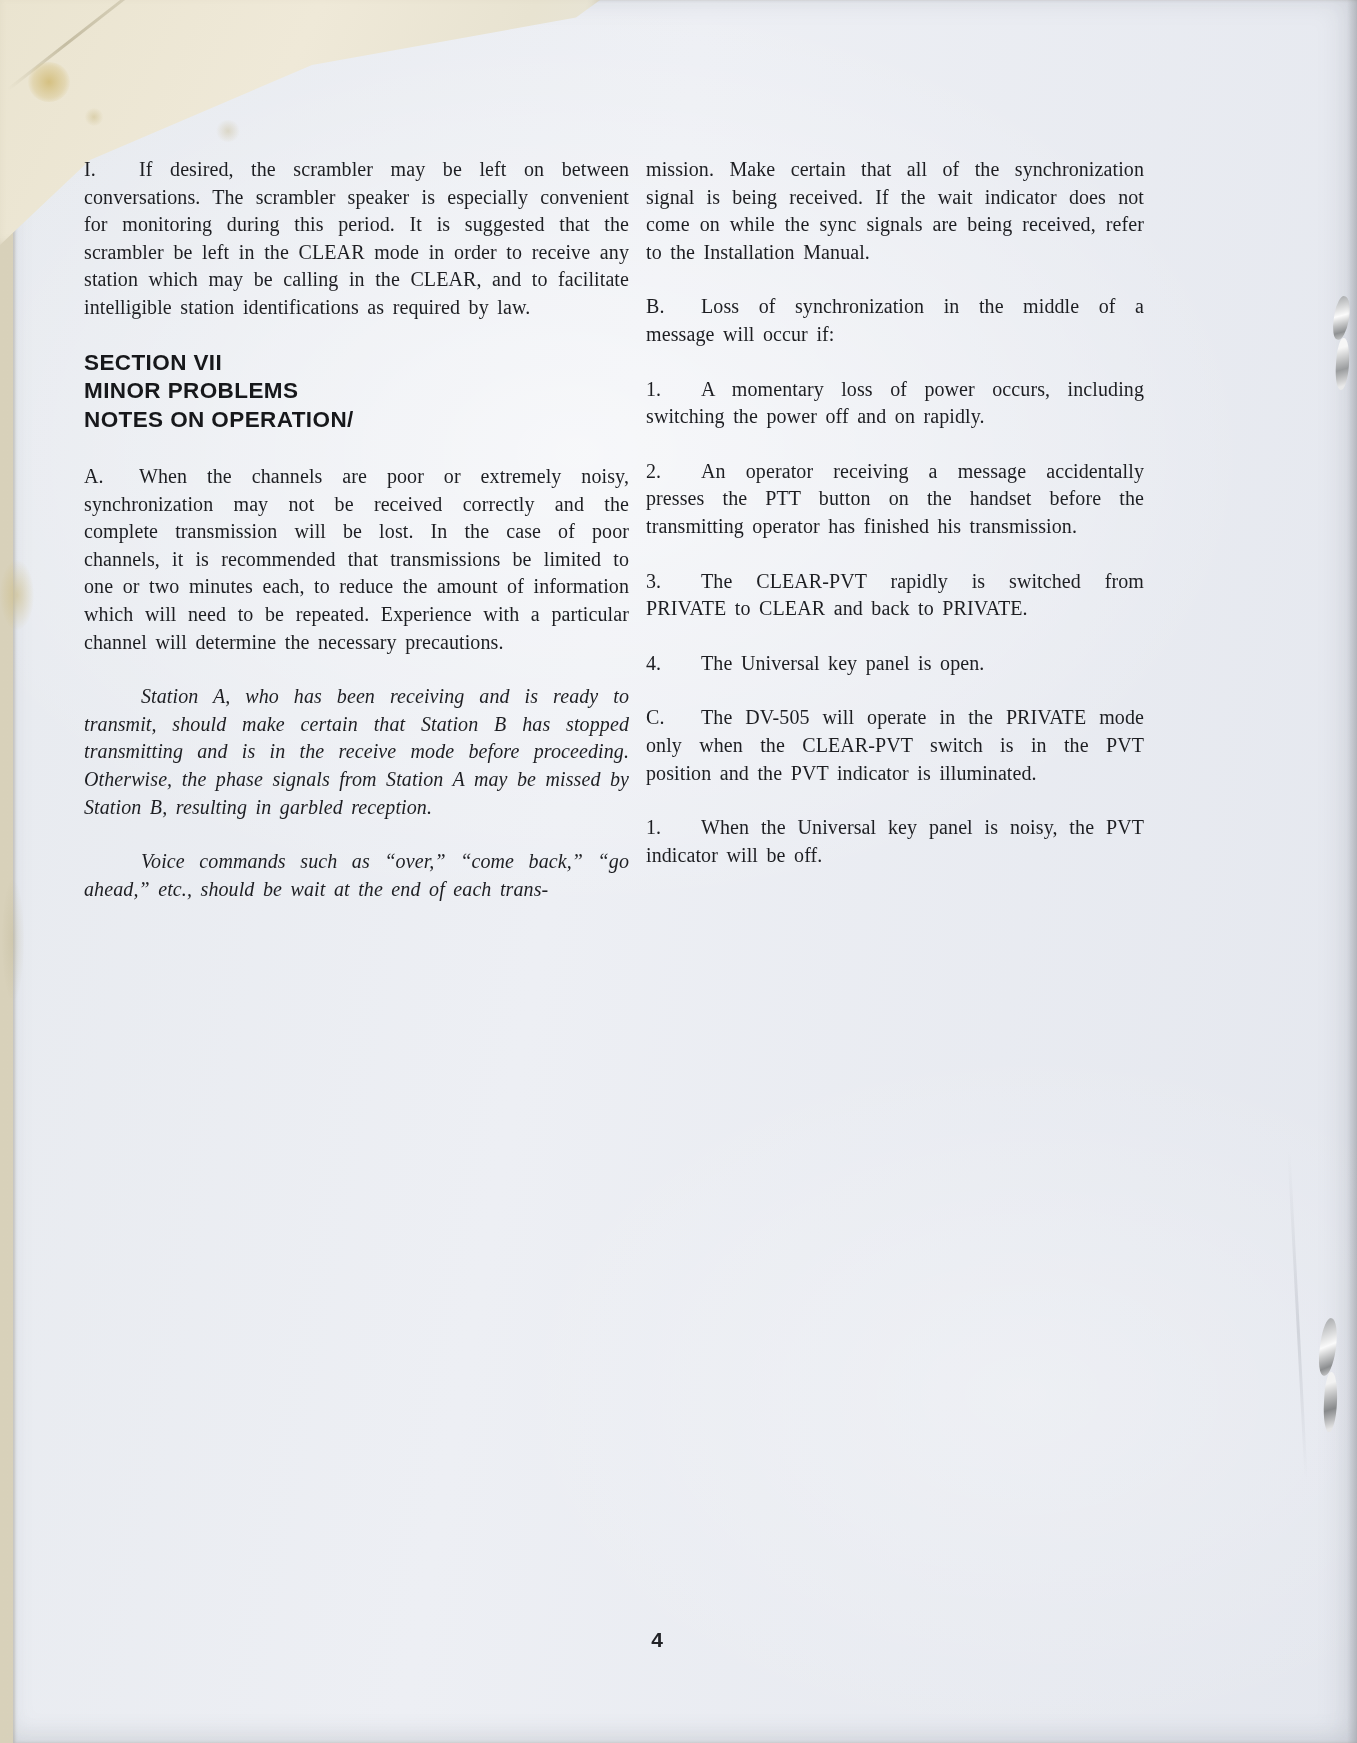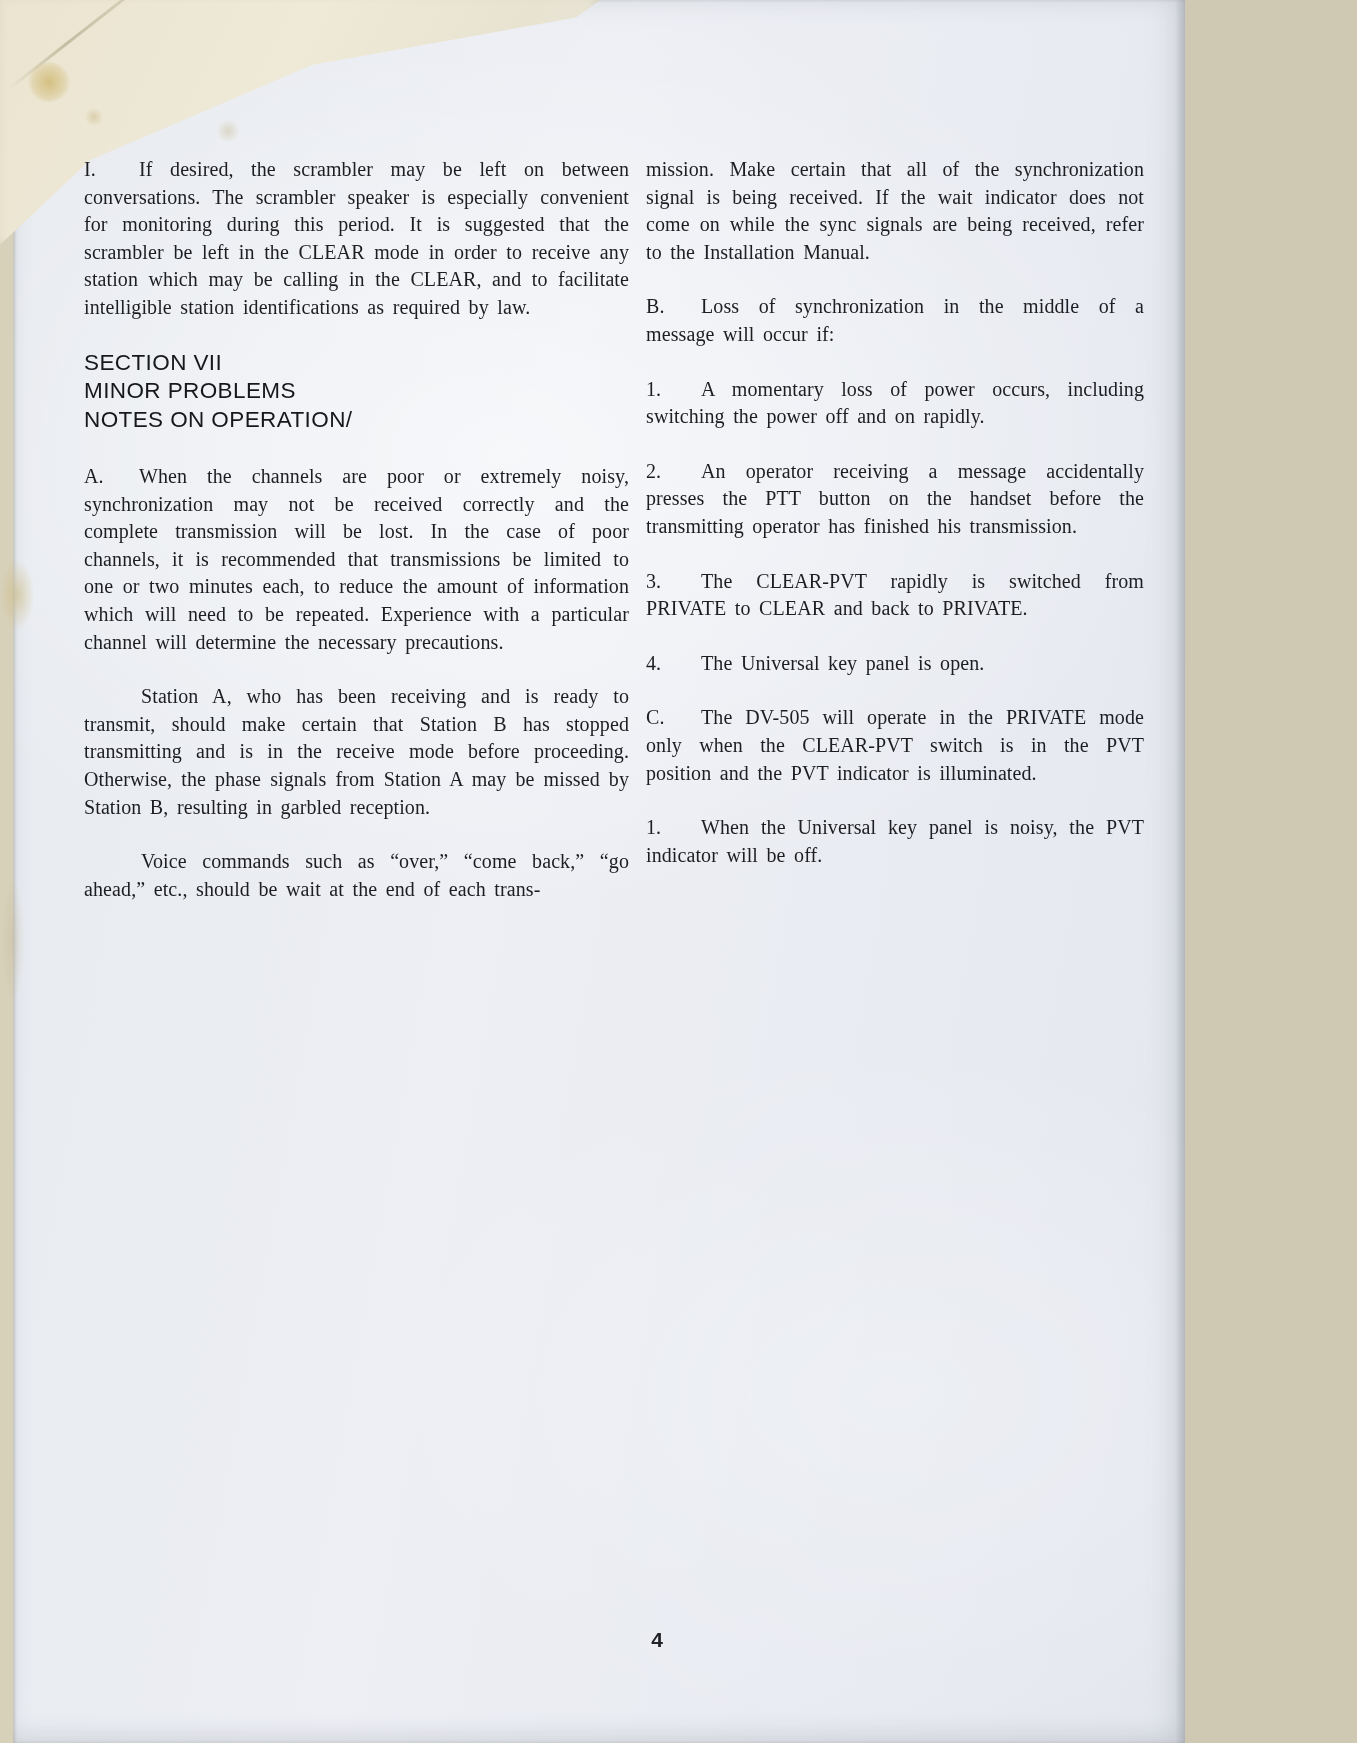--- a/index.html
+++ b/index.html
@@ -1,18 +1,18 @@
 <!DOCTYPE html>
 <html><head>
 <meta charset="utf-8">
 <style>
   html, body { margin: 0; padding: 0; background: #cfc9b4; }
   .scan {
     position: relative;
-    width: 1185px;
+    width: 1357px;
     height: 1743px;
     overflow: hidden;
     background: linear-gradient(90deg, #d8d1ba 0%, #e2dcc8 100%);
     font-family: "Liberation Serif", "DejaVu Serif", serif;
     color: #1d1e22;
   }
   
   .sheet {
     position: absolute;
     left: 13px; top: 0; right: 0; bottom: 0;
@@ -79,25 +79,25 @@
   .col-right { left: 646px; width: 498px; }
   .para {
     margin: 0 0 27px 0;
     font-size: 20px;
     line-height: 27.6px;
     text-align: justify;
     word-spacing: 0.17em;
     letter-spacing: 0.1px;
   }
   .plabel { display: inline-block; width: 55px; }
-  .indent { text-indent: 57px; }
+  .indent { text-indent: 57px; font-style: italic; }
   .heading {
     margin: 27px 0 29px 0;
     font-family: "Liberation Sans", "DejaVu Sans", sans-serif;
-    font-weight: 400;
+    font-weight: 700;
     font-size: 22.5px;
     line-height: 28.5px;
     letter-spacing: 0.4px;
     color: #17181b;
   }
   .hline { display: block; }
   .page-number {
     position: absolute;
     left: 640px; top: 1628px;
     width: 34px;

